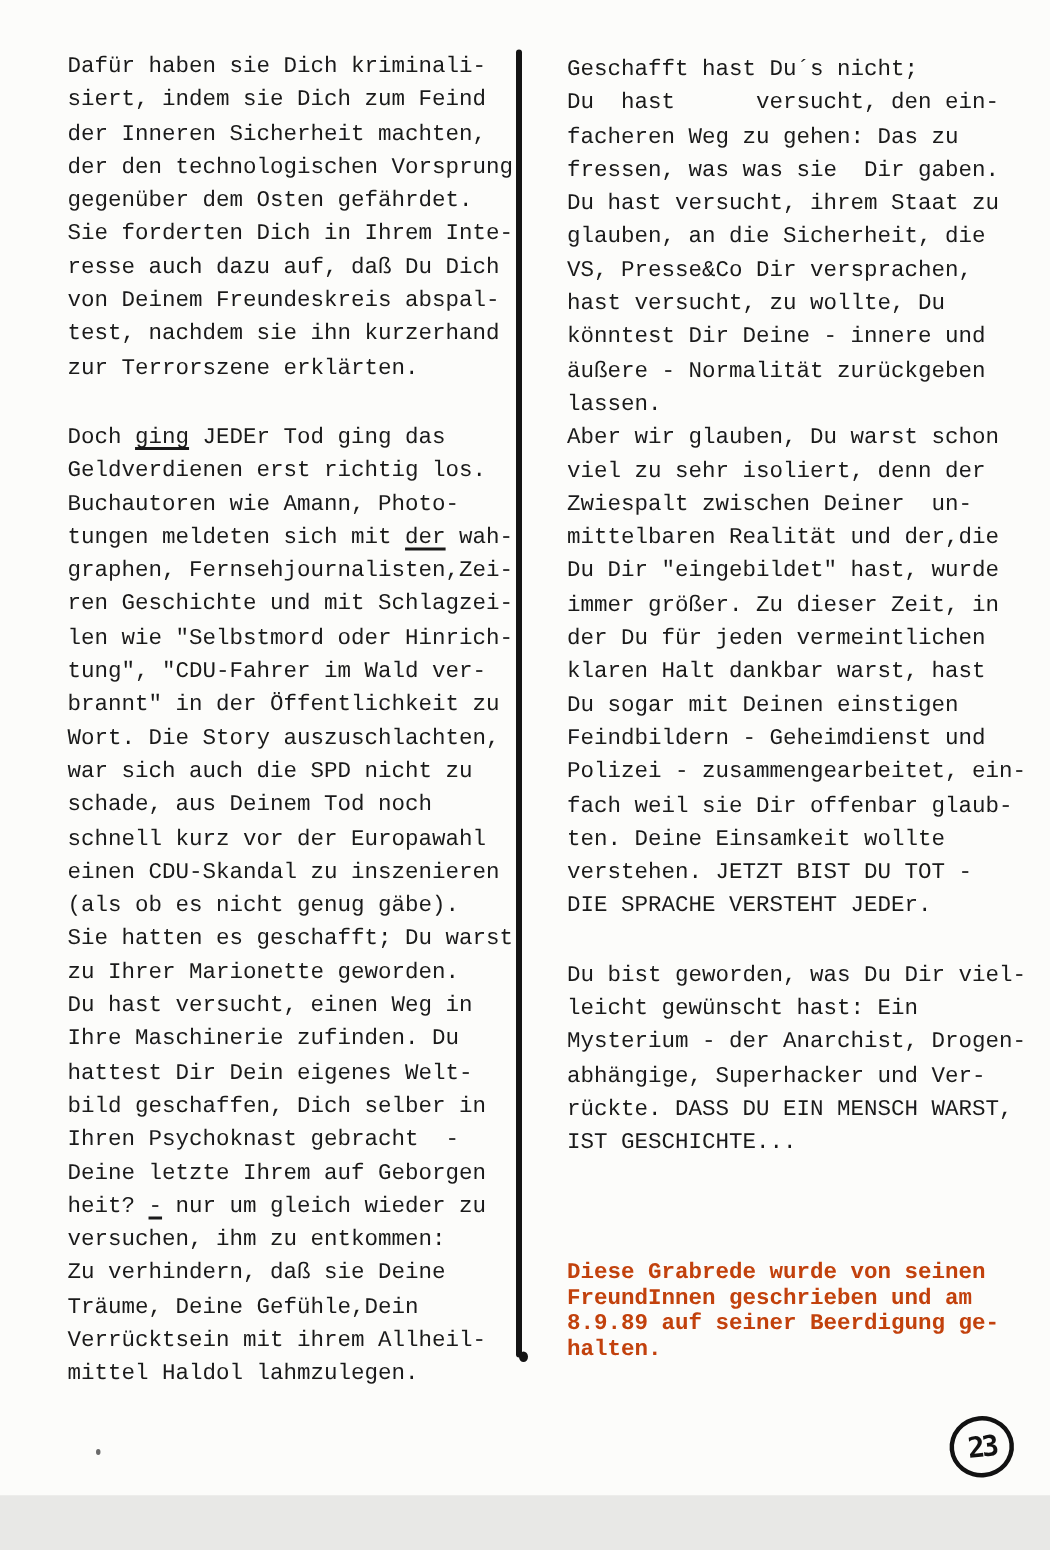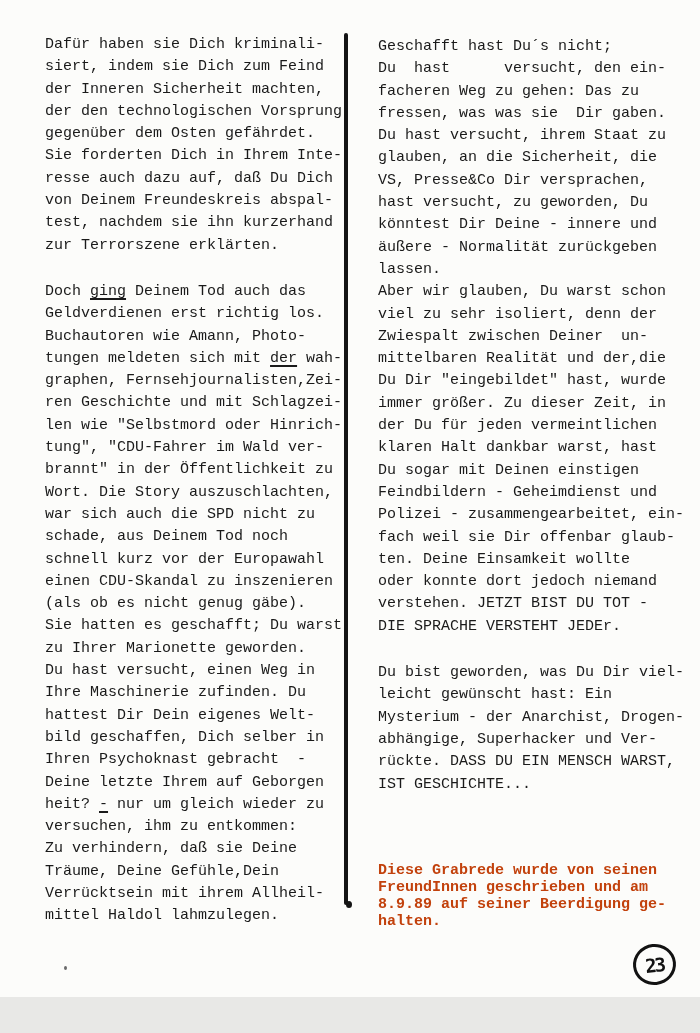--- a/index.html
+++ b/index.html
@@ -118,21 +118,21 @@
         <div class="line"><span>der Inneren Sicherheit machten,</span></div>
         <div class="line"><span>der den technologischen Vorsprung</span></div>
         <div class="line"><span>gegenüber dem Osten gefährdet.</span></div>
         <div class="line"><span>Sie forderten Dich in Ihrem Inte-</span></div>
         <div class="line"><span>resse auch dazu auf, daß Du Dich</span></div>
         <div class="line"><span>von Deinem Freundeskreis abspal-</span></div>
         <div class="line"><span>test, nachdem sie ihn kurzerhand</span></div>
         <div class="line"><span>zur Terrorszene erklärten.</span></div>
       </div>
     <div class="para gap">
-        <div class="line"><span>Doch </span><span class="u">ging</span><span> Deinem Tod auch das</span></div>
+        <div class="line"><span>Doch </span><span class="u">ging</span><span> JEDEr Tod ging das</span></div>
         <div class="line"><span>Geldverdienen erst richtig los.</span></div>
         <div class="line"><span>Buchautoren wie Amann, Photo-</span></div>
         <div class="line"><span>tungen meldeten sich mit </span><span class="u">der</span><span> wah-</span></div>
         <div class="line"><span>graphen, Fernsehjournalisten,Zei-</span></div>
         <div class="line"><span>ren Geschichte und mit Schlagzei-</span></div>
         <div class="line"><span>len wie "Selbstmord oder Hinrich-</span></div>
         <div class="line"><span>tung", "CDU-Fahrer im Wald ver-</span></div>
         <div class="line"><span>brannt" in der Öffentlichkeit zu</span></div>
         <div class="line"><span>Wort. Die Story auszuschlachten,</span></div>
         <div class="line"><span>war sich auch die SPD nicht zu</span></div>
@@ -162,40 +162,39 @@
 
   <div class="col right">
     <div class="para">
         <div class="line"><span>Geschafft hast Du´s nicht;</span></div>
         <div class="line"><span>Du  hast      versucht, den ein-</span></div>
         <div class="line"><span>facheren Weg zu gehen: Das zu</span></div>
         <div class="line"><span>fressen, was was sie  Dir gaben.</span></div>
         <div class="line"><span>Du hast versucht, ihrem Staat zu</span></div>
         <div class="line"><span>glauben, an die Sicherheit, die</span></div>
         <div class="line"><span>VS, Presse&amp;Co Dir versprachen,</span></div>
-        <div class="line"><span>hast versucht, zu geworden, Du</span></div>
+        <div class="line"><span>hast versucht, zu wollte, Du</span></div>
         <div class="line"><span>könntest Dir Deine - innere und</span></div>
         <div class="line"><span>äußere - Normalität zurückgeben</span></div>
         <div class="line"><span>lassen.</span></div>
       </div>
     <div class="para flush">
         <div class="line"><span>Aber wir glauben, Du warst schon</span></div>
         <div class="line"><span>viel zu sehr isoliert, denn der</span></div>
         <div class="line"><span>Zwiespalt zwischen Deiner  un-</span></div>
         <div class="line"><span>mittelbaren Realität und der,die</span></div>
         <div class="line"><span>Du Dir "eingebildet" hast, wurde</span></div>
         <div class="line"><span>immer größer. Zu dieser Zeit, in</span></div>
         <div class="line"><span>der Du für jeden vermeintlichen</span></div>
         <div class="line"><span>klaren Halt dankbar warst, hast</span></div>
         <div class="line"><span>Du sogar mit Deinen einstigen</span></div>
         <div class="line"><span>Feindbildern - Geheimdienst und</span></div>
         <div class="line"><span>Polizei - zusammengearbeitet, ein-</span></div>
         <div class="line"><span>fach weil sie Dir offenbar glaub-</span></div>
         <div class="line"><span>ten. Deine Einsamkeit wollte</span></div>
-        <div class="line"><span>oder konnte dort jedoch niemand</span></div>
         <div class="line"><span>verstehen. JETZT BIST DU TOT -</span></div>
         <div class="line"><span>DIE SPRACHE VERSTEHT JEDEr.</span></div>
       </div>
     <div class="para gap">
         <div class="line"><span>Du bist geworden, was Du Dir viel-</span></div>
         <div class="line"><span>leicht gewünscht hast: Ein</span></div>
         <div class="line"><span>Mysterium - der Anarchist, Drogen-</span></div>
         <div class="line"><span>abhängige, Superhacker und Ver-</span></div>
         <div class="line"><span>rückte. DASS DU EIN MENSCH WARST,</span></div>
         <div class="line"><span>IST GESCHICHTE...</span></div>

